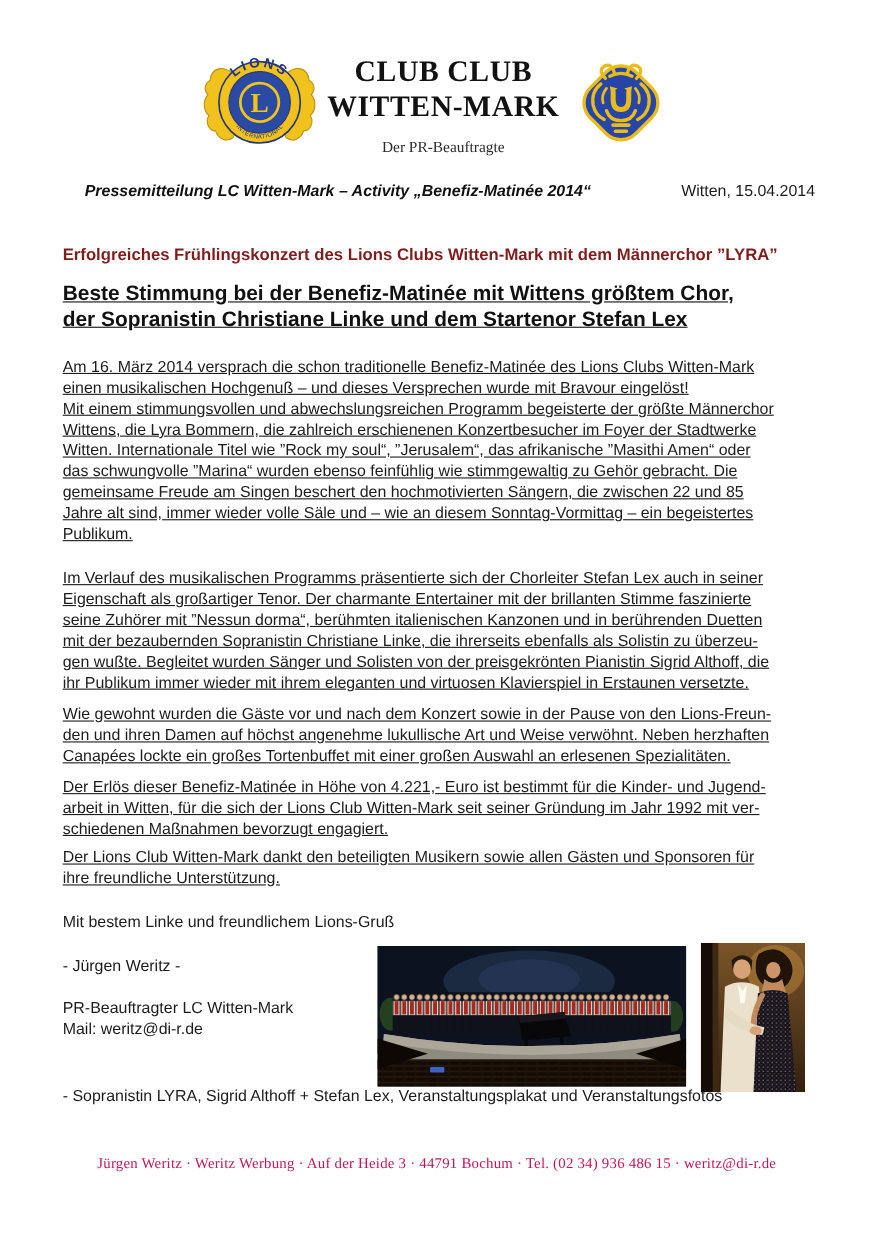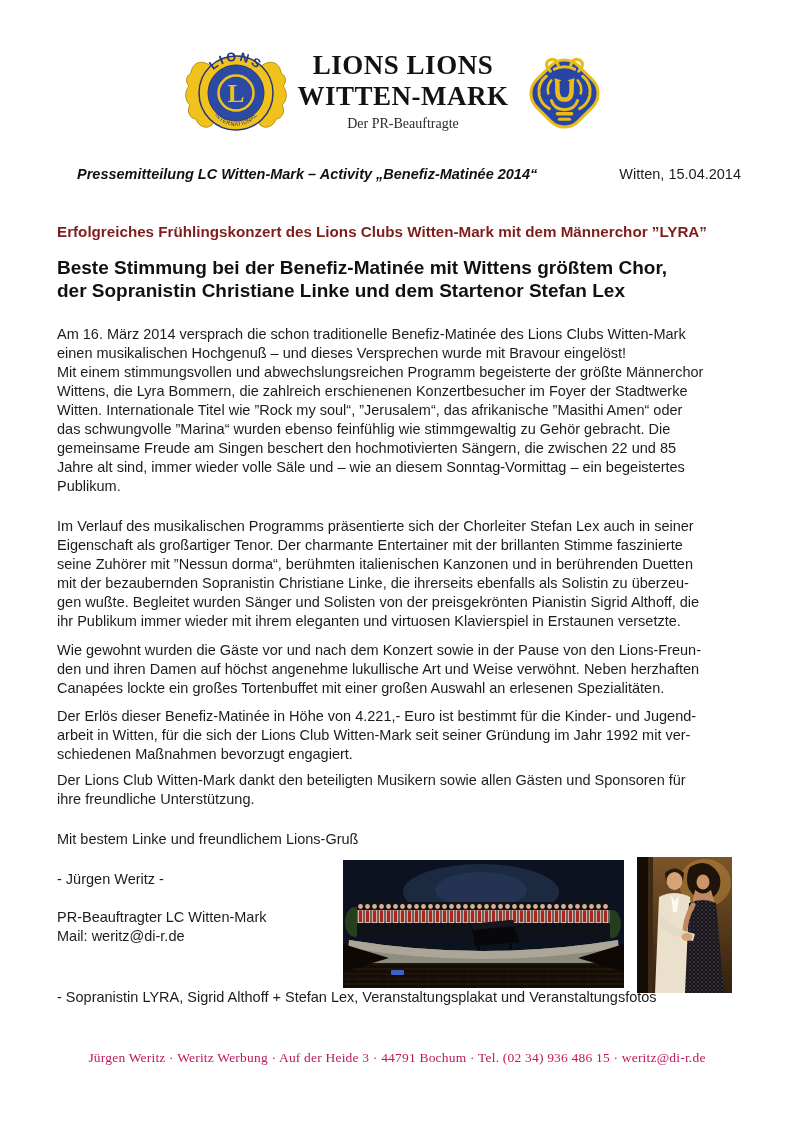--- a/index.html
+++ b/index.html
@@ -1,26 +1,26 @@
 <!DOCTYPE html>
 <html><head>
 <meta charset="utf-8">
 <style>
   html,body{margin:0;padding:0;background:#ffffff;}
   .page{position:relative;width:794px;height:1123px;background:#fff;overflow:hidden;
         font-family:"Liberation Sans",sans-serif;color:#1c1c1c;}
   .abs{position:absolute;}
-  .pre{white-space:pre-line;}
+  .pre{white-space:pre-line;text-decoration:underline;}
   
   .hdr-left{left:183px;top:46px;width:106px;height:97px;}
   .hdr-right{left:521px;top:50px;width:87px;height:87px;}
   .hdr-center{left:283px;top:50px;width:240px;text-align:center;}
   .club-title{font-family:"Liberation Serif",serif;font-weight:700;font-size:27px;
               line-height:31px;color:#121212;letter-spacing:0.5px;}
-  .club-sub{font-family:"Liberation Serif",serif;font-size:14px;color:#2a2a2a;margin-top:4px;}
+  .club-sub{font-family:"Liberation Serif",serif;font-size:14px;color:#2a2a2a;margin-top:15px;}
   
   .meta{left:57px;top:166px;width:684px;display:flex;justify-content:space-between;align-items:baseline;}
   .meta-left{font-weight:700;font-style:italic;font-size:14.5px;color:#111;margin-left:20px;}
   .meta-right{font-size:14.5px;color:#1c1c1c;}
   
   .h-small{left:57px;top:223px;width:700px;font-weight:700;font-size:15.2px;color:#7f1d1d;}
   .h-main{left:57px;top:257px;width:700px;font-weight:700;font-size:19px;line-height:22.5px;color:#111;}
   
   .para{left:57px;width:706px;font-size:14.5px;line-height:19px;color:#1c1c1c;}
   .sig div{font-size:14.5px;line-height:19px;}
@@ -55,21 +55,21 @@
       </text>
       <text font-family="Liberation Sans, sans-serif" font-size="5.6" fill="#24367e" letter-spacing="0.4">
         <textPath href="#arcBot" startOffset="50%" text-anchor="middle">INTERNATIONAL</textPath>
       </text>
       <text x="53" y="56" text-anchor="middle" font-family="Liberation Serif, serif" font-weight="bold" font-size="25" fill="#f1c21c">L</text>
     </svg>
   </div>
 
   <div class="abs hdr-center">
     <div class="club-title">
-      <div>LIONS LIONS</div>
+      <div>CLUB CLUB</div>
       <div>WITTEN-MARK</div>
     </div>
     <div class="club-sub">Der PR-Beauftragte</div>
   </div>
 
   <div class="abs hdr-right">
     <svg viewBox="0 0 86 86">
       <rect x="14" y="14" width="58" height="58" rx="19" transform="rotate(45 43 43)" fill="#2645a6" stroke="#e9bc1c" stroke-width="3"></rect>
       <g stroke="#e9bc1c" fill="none" stroke-linecap="round">
         <path d="M29,21 q-7,-7 -1,-11 q7,-3 9,6" stroke-width="3"></path>

